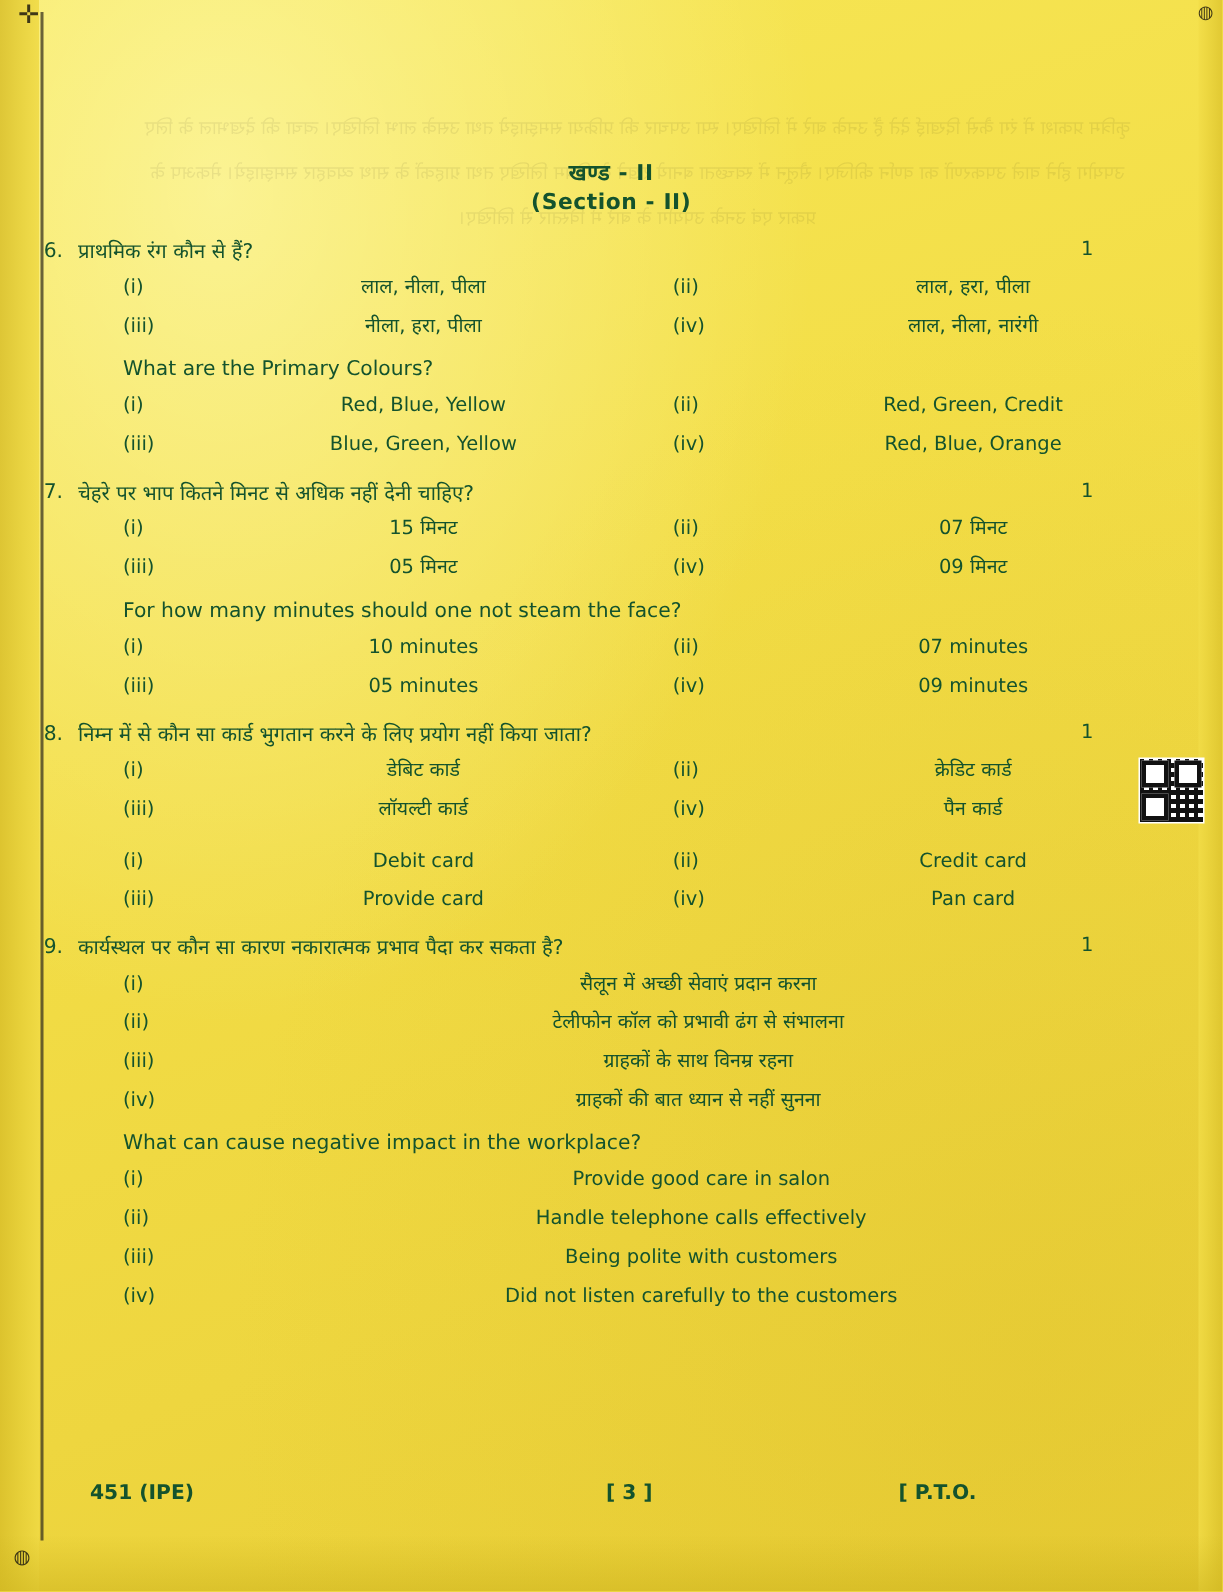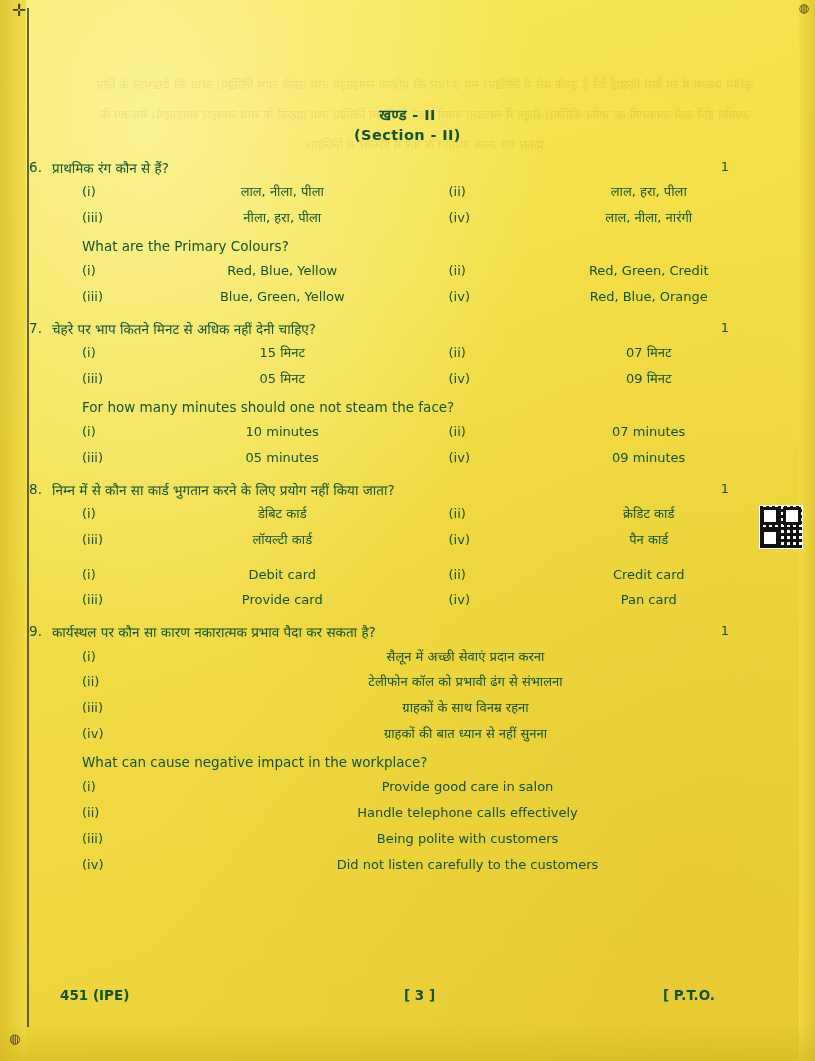--- a/index.html
+++ b/index.html
@@ -157,21 +157,21 @@
     left: 60px;
     right: 36px;
     bottom: 58px;
     display: flex;
     align-items: baseline;
     font-size: 13.5px;
     font-weight: bold;
   }
   .footer .code { width: 180px; }
   .footer .pageno { flex: 1 1 auto; text-align: center; }
-  .footer .pto { width: 180px; text-align: center; }
+  .footer .pto { width: 180px; text-align: left; }
 
   
   .qr {
     position: absolute;
     right: 12px;
     top: 505px;
     width: 42px;
     height: 42px;
     background-color: #fff;
     padding: 1px;

